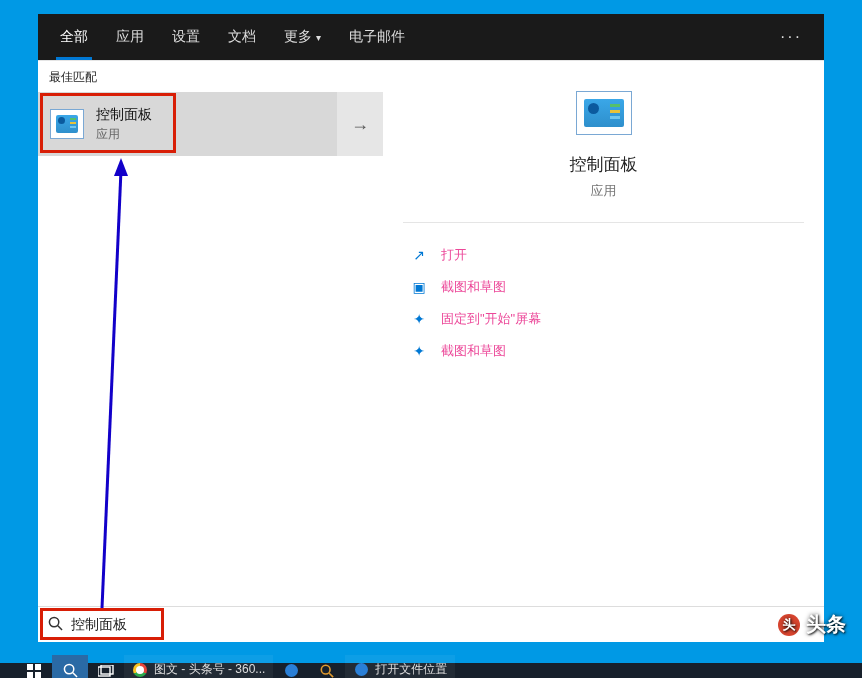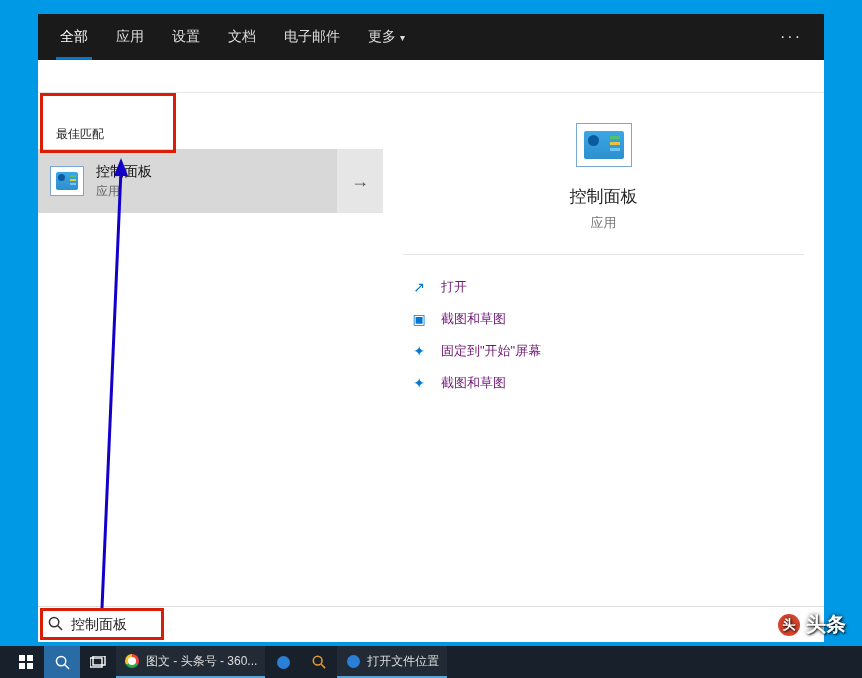--- a/index.html
+++ b/index.html
@@ -1,29 +1,29 @@
 <!DOCTYPE html>
 <html><head>
 <meta charset="utf-8">
 <style>
 * { margin: 0; padding: 0; box-sizing: border-box; font-family: "Microsoft YaHei", "Segoe UI", sans-serif; }
 body { width: 862px; height: 678px; background: #0099e5; overflow: hidden; position: relative; }
 
-.search-panel { position: absolute; left: 38px; top: 14px; width: 786px; height: 628px; background: #fff; display: flex; flex-direction: column; gap: 32px; }
+.search-panel { position: absolute; left: 38px; top: 14px; width: 786px; height: 628px; background: #fff; display: flex; flex-direction: column; }
 
 .tabs-bar { height: 46px; background: #1a1a1a; display: flex; align-items: center; padding: 0 8px; }
 .tab { color: #ddd; font-size: 14px; padding: 0 14px; height: 46px; display: flex; align-items: center; cursor: pointer; position: relative; }
 .tab.active { color: #fff; }
 .tab.active::after { content:""; position:absolute; bottom:0; left:10px; right:10px; height:3px; background:#0078d4; }
 .tab .chev { margin-left:4px; font-size:10px; }
 .tab-more-dots { margin-left:auto; color:#ddd; font-size:16px; padding:0 14px; letter-spacing:2px; cursor:pointer; }
 
 .content { flex:1; display:flex; border-top:1px solid #e5e5e5; overflow:hidden; }
 .left-col { width: 345px; border-right: none; display:flex; flex-direction:column; }
-.section-label { font-size:12px; padding:8px 18px 6px; color:#222; font-weight:500;margin-top:25px; }
+.section-label { font-size:12px; padding:8px 11px 6px; color:#222; font-weight:500; }
 .result-row { display:flex; align-items:stretch; }
 .result-item { flex:1; height:64px; background:#d8d8d8; display:flex; align-items:center; padding:0 12px; cursor:pointer; }
 .result-icon { width:34px; height:30px; background:#fff; display:flex; align-items:center; justify-content:center; border:1px solid #7aa8d4; margin-right:12px; }
 .cp-mini { width:22px; height:18px; background:linear-gradient(#3aa7e8,#2e8fcc); border-radius:2px; position:relative; }
 .cp-mini::before{content:"";position:absolute;left:2px;top:2px;width:7px;height:7px;border-radius:50%;background:#0b5a9e;}
 .cp-mini::after{content:"";position:absolute;right:2px;top:3px;width:6px;height:2px;background:#55c06b;box-shadow:0 4px 0 #e8c23a,0 8px 0 #6fc6f0;}
 .result-texts { display:flex; flex-direction:column; }
 .result-title { font-size:14px; color:#111; }
 .result-sub { font-size:12px; color:#666; margin-top:2px; }
 .result-arrow { width:46px; height:64px; background:#e6e6e6; display:flex; align-items:center; justify-content:center; color:#555; cursor:pointer; font-size:18px; }
@@ -32,27 +32,27 @@
 .detail-head { display:flex; flex-direction:column; align-items:center; padding-bottom:22px; border-bottom:1px solid #e5e5e5; }
 .detail-icon-wrap { width:56px; height:44px; background:#fff; border:1px solid #7aa8d4; display:flex; align-items:center; justify-content:center; margin-bottom:18px; }
 .cp-big { width:40px; height:28px; background:linear-gradient(#3aa7e8,#2e8fcc); border-radius:2px; position:relative; }
 .cp-big::before{content:"";position:absolute;left:4px;top:4px;width:11px;height:11px;border-radius:50%;background:#0b5a9e;}
 .cp-big::after{content:"";position:absolute;right:4px;top:5px;width:10px;height:3px;background:#55c06b;box-shadow:0 6px 0 #e8c23a,0 12px 0 #6fc6f0;}
 .detail-title { font-size:17px; color:#222; }
 .detail-sub { font-size:13px; color:#777; margin-top:6px; }
 .action-list { padding-top:16px; }
 .action-item { display:flex; align-items:center; height:32px; padding:0 6px; cursor:pointer; }
 .action-icon { width:20px; color:#0078d4; font-size:14px; margin-right:12px; display:flex; justify-content:center; }
-.action-label { font-size:13px; color:#701a75; }
+.action-label { font-size:13px; color:#ec4899; }
 
 .search-bar { height:36px; border-top:1px solid #ddd; display:flex; align-items:center; padding:0 10px; background:#fff; }
 .search-icon-box { color:#333; font-size:15px; margin-right:8px; }
 .search-input { border:none; outline:none; flex:1; font-size:14px; color:#222; background:transparent; }
 
-.taskbar { position:absolute; left:0; right:0; bottom:0; height:32px; background:#17202b; display:flex; align-items:center; padding:0 8px; gap:0; }
+.taskbar { position:absolute; left:0; right:0; bottom:0; height:15px; background:#17202b; display:flex; align-items:center; padding:0 16px; gap:0; }
 .tbtn { width:36px; height:32px; display:flex; align-items:center; justify-content:center; color:#ddd; cursor:pointer; }
 .tbtn.active { background:#2a6aa5; }
 .tbtn svg, .tbtn span { display:block; }
 .tapp { height:32px; display:flex; align-items:center; padding:0 8px; color:#ddd; font-size:12px; gap:6px; cursor:pointer; border-bottom:2px solid transparent; }
 .tapp.running { border-bottom:2px solid #5aa2d6; background:rgba(255,255,255,0.05);}
 .tapp .ticon { width:16px; height:16px; display:flex; align-items:center; justify-content:center; font-size:12px; }
 .chrome-ball{width:14px;height:14px;border-radius:50%;background:conic-gradient(#e8453c 0 120deg,#2ba84a 120deg 240deg,#f7c223 240deg 360deg);position:relative;}
 .chrome-ball::after{content:"";position:absolute;inset:3px;border-radius:50%;background:#fff;}
 .red-sq{width:14px;height:14px;background:#b32121;}
 .blue-ball{width:13px;height:13px;border-radius:50%;background:#2a7fd6;}
@@ -76,25 +76,25 @@
     <div class="tab">
         <span>应用</span>
       </div>
     <div class="tab">
         <span>设置</span>
       </div>
     <div class="tab">
         <span>文档</span>
       </div>
     <div class="tab">
-        <span>电子邮件</span>
-      </div>
-    <div class="tab">
         <span>更多</span>
         <span class="chev">▾</span>
+      </div>
+    <div class="tab">
+        <span>电子邮件</span>
       </div>
     <div class="tab-more-dots">···</div>
   </div>
 
   <div class="content">
     <div class="left-col">
       <div class="section-label">最佳匹配</div>
       <div class="result-row">
         <div class="result-item">
           <div class="result-icon">

